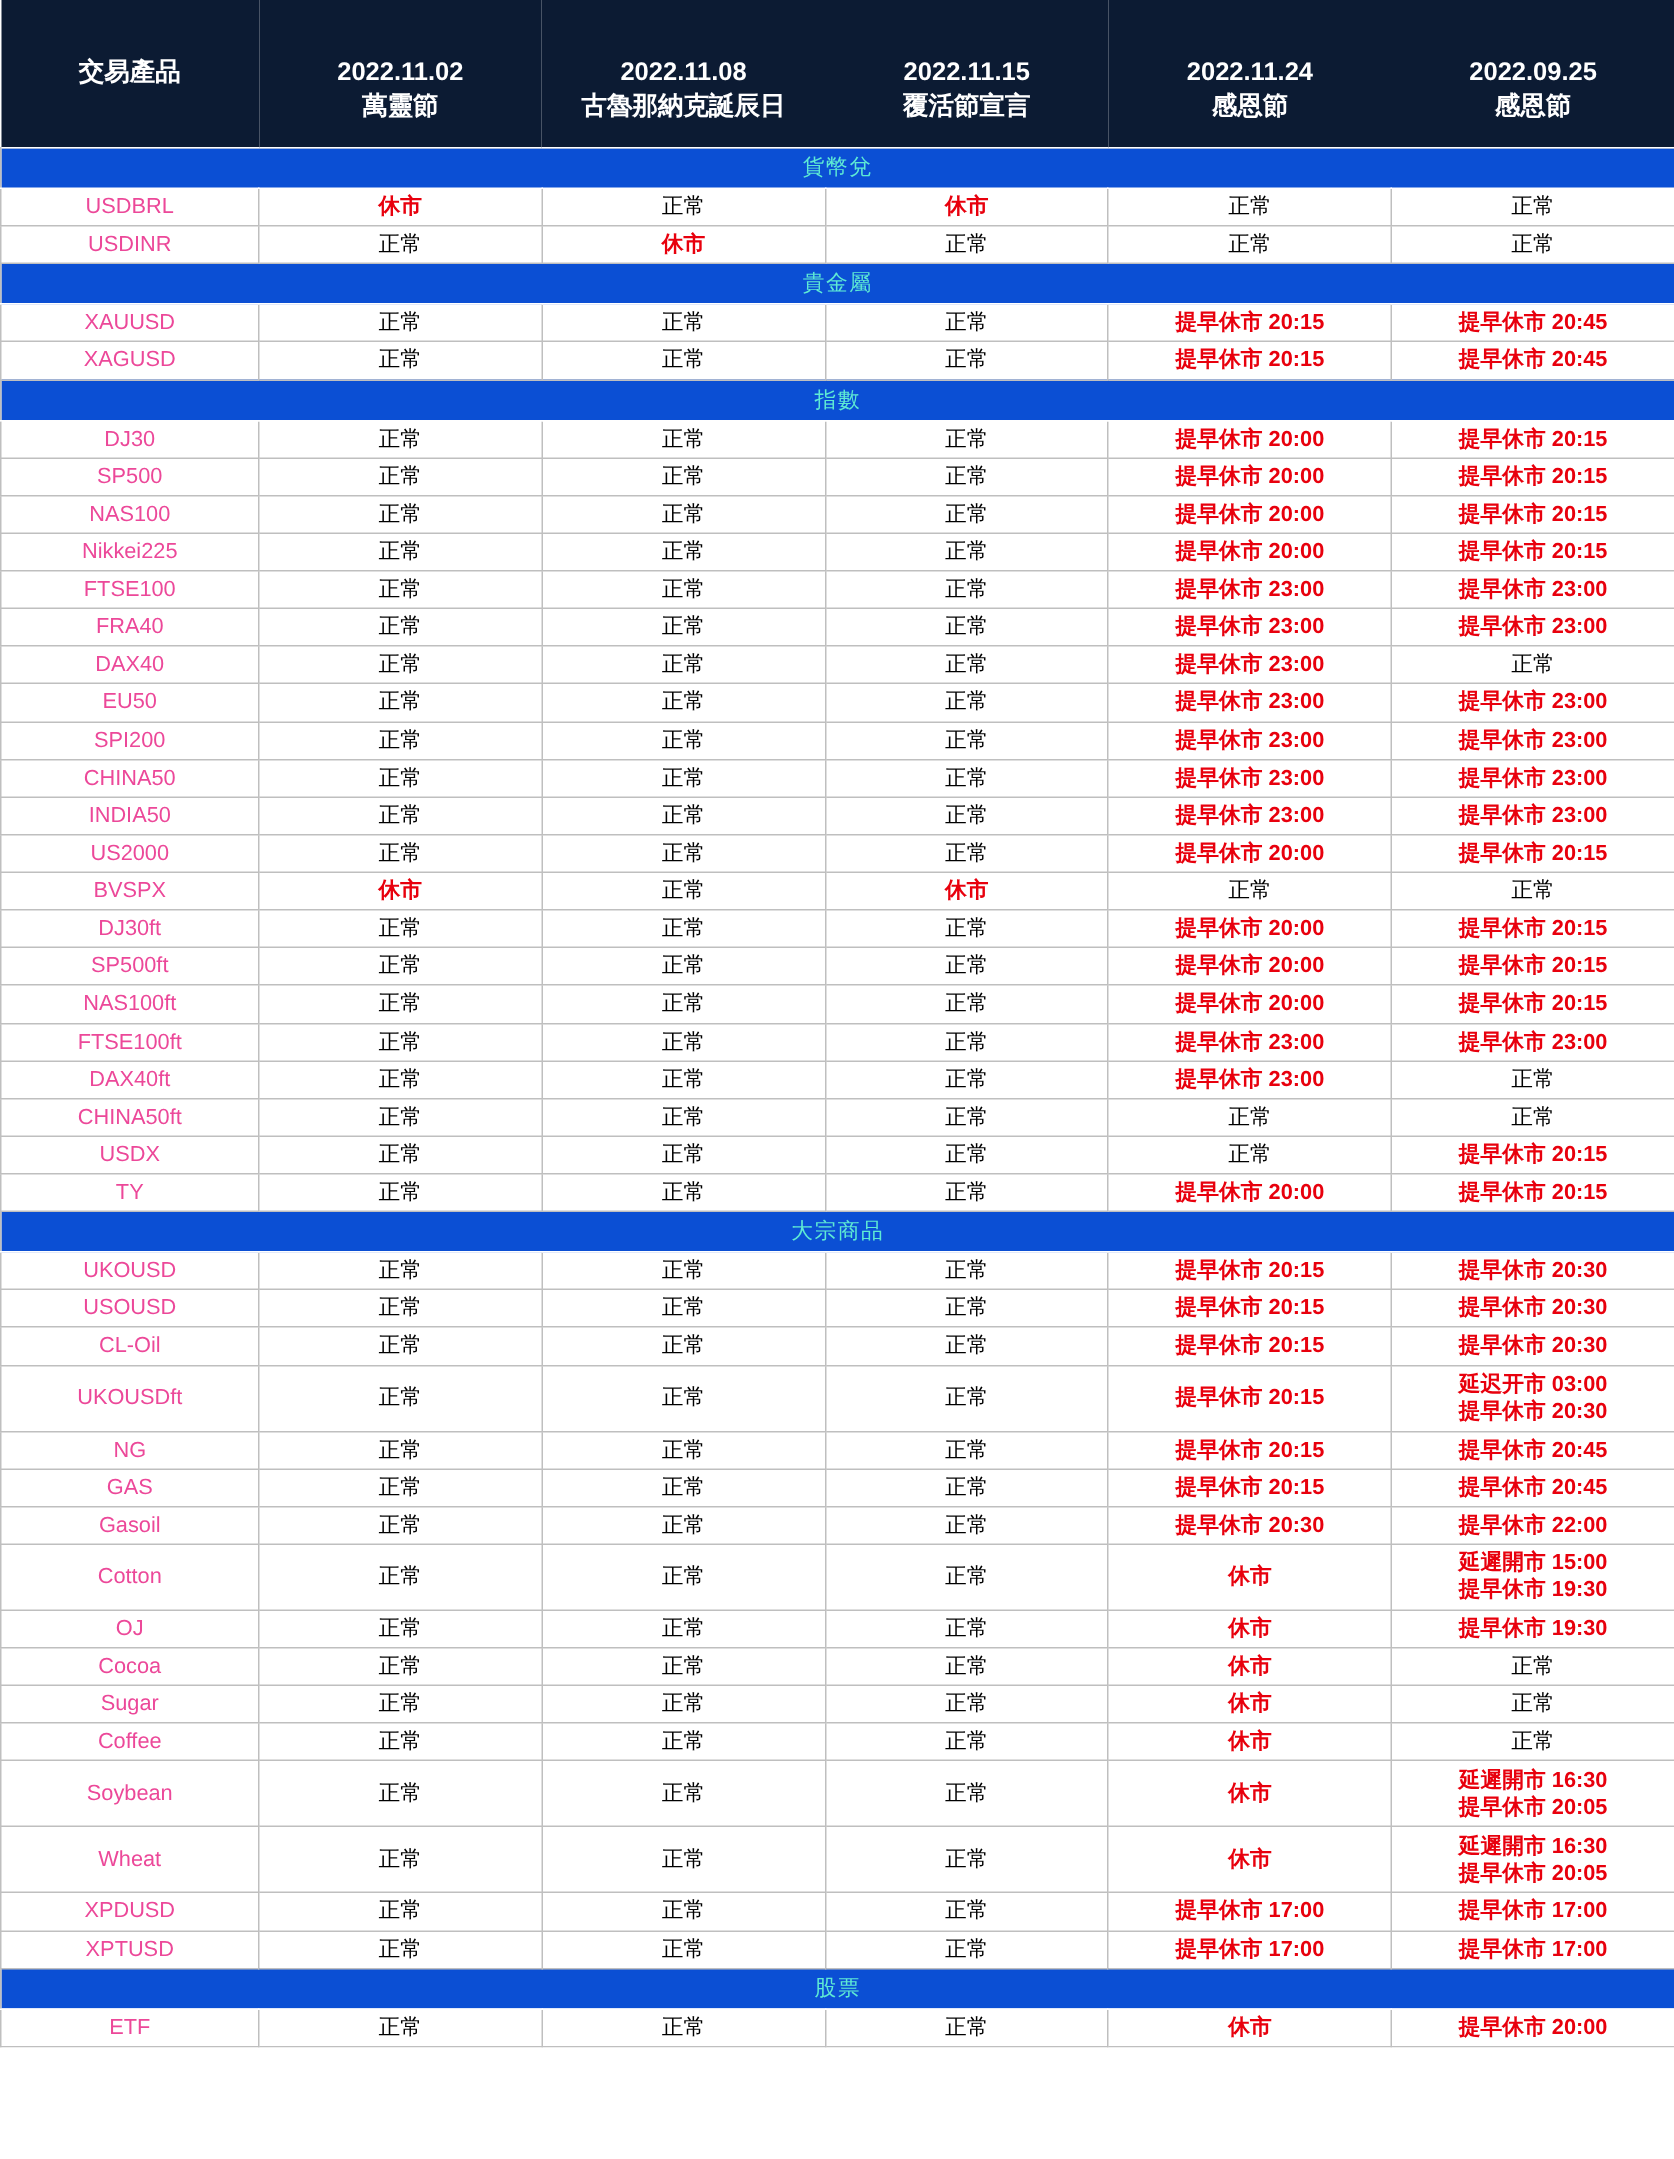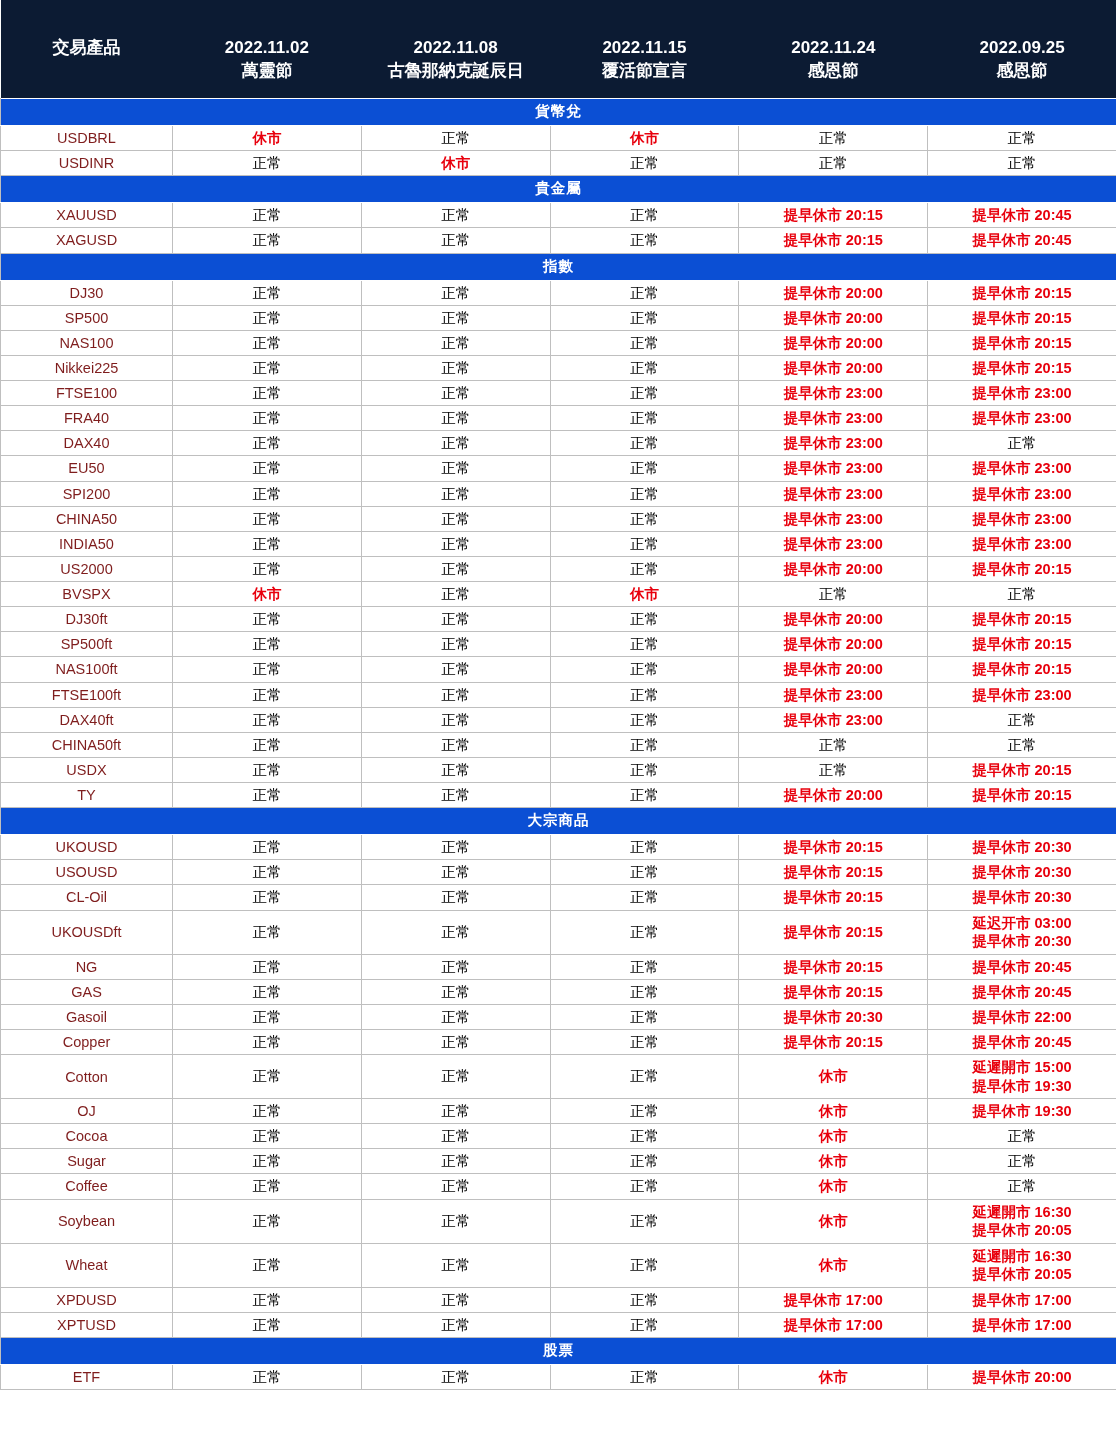--- a/index.html
+++ b/index.html
@@ -29,43 +29,43 @@
     border: none;
     line-height: 1.35;
     height: 76px;
     vertical-align: middle;
   }
   thead th.head-cell .date-line { display: block; margin-top: 24px; }
   thead th.head-cell .name-line { display: block; }
 
   tr.section-row td {
     background: #0b4fd4;
-    color: #ffffff;
+    color: #5eead4;
     font-size: 14.5px;
-    font-weight: bold;
+    font-weight: normal;
     text-align: center;
     padding: 3px 0 4px 0;
     letter-spacing: 1px;
     border-top: 1px solid #ffffff;
     border-bottom: 1px solid #ffffff;
   }
 
   tbody td {
     border: 1px solid #bfbfbf;
     font-size: 14.5px;
     text-align: center;
     vertical-align: middle;
     padding: 3px 2px;
     height: 18px;
     color: #000000;
     background: #ffffff;
   }
   tbody td.product {
     font-size: 14.5px;
-    color: #7f1d1d;
+    color: #ec4899;
   }
   td .val { display: block; line-height: 1.25; }
   td.normal { color: #000000; }
   td.alert { color: #e8000d; font-weight: bold; }
   .tall { height: 44px; }
 </style>
 </head>
 <body>
 
 <table class="schedule">
@@ -687,38 +687,20 @@
         <td class="normal">
           <span class="val">正常</span>
         </td>
         <td class="alert">
           <span class="val">提早休市 20:30</span>
         </td>
         <td class="alert">
           <span class="val">提早休市 22:00</span>
         </td>
       </tr>
-      <tr>
-        <td class="product">Copper</td>
-        <td class="normal">
-          <span class="val">正常</span>
-        </td>
-        <td class="normal">
-          <span class="val">正常</span>
-        </td>
-        <td class="normal">
-          <span class="val">正常</span>
-        </td>
-        <td class="alert">
-          <span class="val">提早休市 20:15</span>
-        </td>
-        <td class="alert">
-          <span class="val">提早休市 20:45</span>
-        </td>
-      </tr>
       <tr class="tall">
         <td class="product">Cotton</td>
         <td class="normal">
           <span class="val">正常</span>
         </td>
         <td class="normal">
           <span class="val">正常</span>
         </td>
         <td class="normal">
           <span class="val">正常</span>

